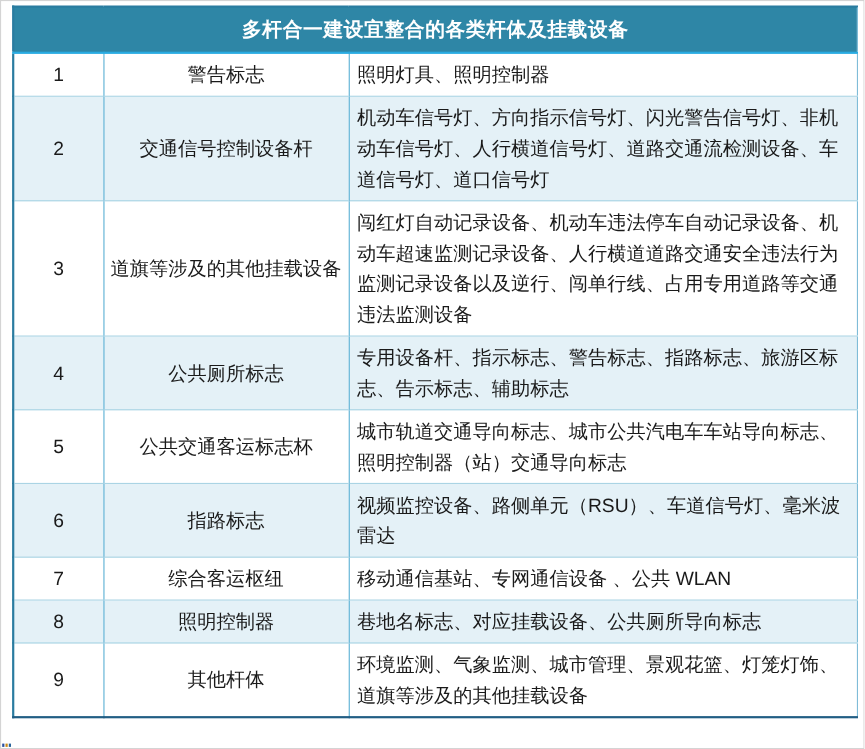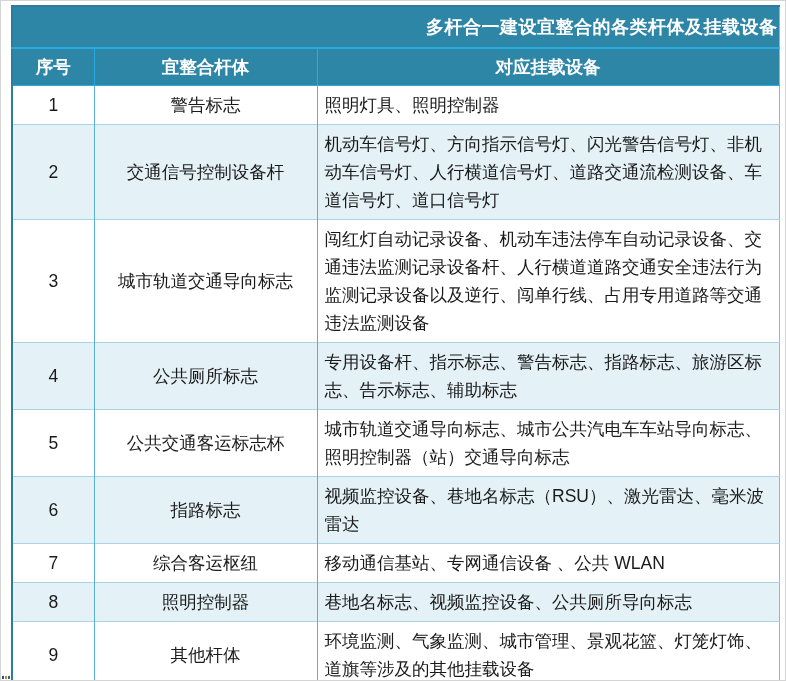--- a/index.html
+++ b/index.html
@@ -26,21 +26,21 @@
     border-left: 2px solid var(--outer_border);
     border-top: 2px solid var(--outer_border);
     border-right: 1px solid var(--right_border);
     border-bottom: 2px solid var(--bottom_border);
   }
   th.title {
     background: var(--header_bg);
     color: #ffffff;
     font-size: 18px;
     font-weight: bold;
-    text-align: right;
+    text-align: center;
     height: 38px;
     border-bottom: 2px solid var(--header_divider);
     letter-spacing: 0.5px;
   }
   tr.colhead th {
     background: var(--header_bg);
     color: #ffffff;
     font-size: 17.5px;
     font-weight: bold;
     text-align: center;
@@ -87,73 +87,68 @@
   <table class="tbl">
     <colgroup>
       <col style="width:82px">
       <col style="width:223px">
       <col style="width:462px">
     </colgroup>
     <thead>
       <tr>
         <th class="title" colspan="3">多杆合一建设宜整合的各类杆体及挂载设备</th>
       </tr>
-      <tr class="colhead">
-        <th>序号</th>
-        <th>宜整合杆体</th>
-        <th>对应挂载设备</th>
-      </tr>
     </thead>
     <tbody>
   <tr>
     <td class="seq">1</td>
     <td class="pole">警告标志</td>
     <td class="devices">照明灯具、照明控制器</td>
   </tr>
 
   <tr>
     <td class="seq">2</td>
     <td class="pole">交通信号控制设备杆</td>
     <td class="devices">机动车信号灯、方向指示信号灯、闪光警告信号灯、非机动车信号灯、人行横道信号灯、道路交通流检测设备、车道信号灯、道口信号灯</td>
   </tr>
 
   <tr>
     <td class="seq">3</td>
-    <td class="pole">城市轨道交通导向标志</td>
-    <td class="devices">闯红灯自动记录设备、机动车违法停车自动记录设备、交通违法监测记录设备杆、人行横道道路交通安全违法行为监测记录设备以及逆行、闯单行线、占用专用道路等交通违法监测设备</td>
+    <td class="pole">道旗等涉及的其他挂载设备</td>
+    <td class="devices">闯红灯自动记录设备、机动车违法停车自动记录设备、机动车超速监测记录设备、人行横道道路交通安全违法行为监测记录设备以及逆行、闯单行线、占用专用道路等交通违法监测设备</td>
   </tr>
 
   <tr>
     <td class="seq">4</td>
     <td class="pole">公共厕所标志</td>
     <td class="devices">专用设备杆、指示标志、警告标志、指路标志、旅游区标志、告示标志、辅助标志</td>
   </tr>
 
   <tr>
     <td class="seq">5</td>
     <td class="pole">公共交通客运标志杯</td>
     <td class="devices">城市轨道交通导向标志、城市公共汽电车车站导向标志、照明控制器（站）交通导向标志</td>
   </tr>
 
   <tr>
     <td class="seq">6</td>
     <td class="pole">指路标志</td>
-    <td class="devices">视频监控设备、巷地名标志（RSU）、激光雷达、毫米波雷达</td>
+    <td class="devices">视频监控设备、路侧单元（RSU）、车道信号灯、毫米波雷达</td>
   </tr>
 
   <tr>
     <td class="seq">7</td>
     <td class="pole">综合客运枢纽</td>
     <td class="devices">移动通信基站、专网通信设备 、公共 WLAN</td>
   </tr>
 
   <tr>
     <td class="seq">8</td>
     <td class="pole">照明控制器</td>
-    <td class="devices">巷地名标志、视频监控设备、公共厕所导向标志</td>
+    <td class="devices">巷地名标志、对应挂载设备、公共厕所导向标志</td>
   </tr>
 
   <tr>
     <td class="seq">9</td>
     <td class="pole">其他杆体</td>
     <td class="devices">环境监测、气象监测、城市管理、景观花篮、灯笼灯饰、道旗等涉及的其他挂载设备</td>
   </tr>
 </tbody>
   </table>
 

